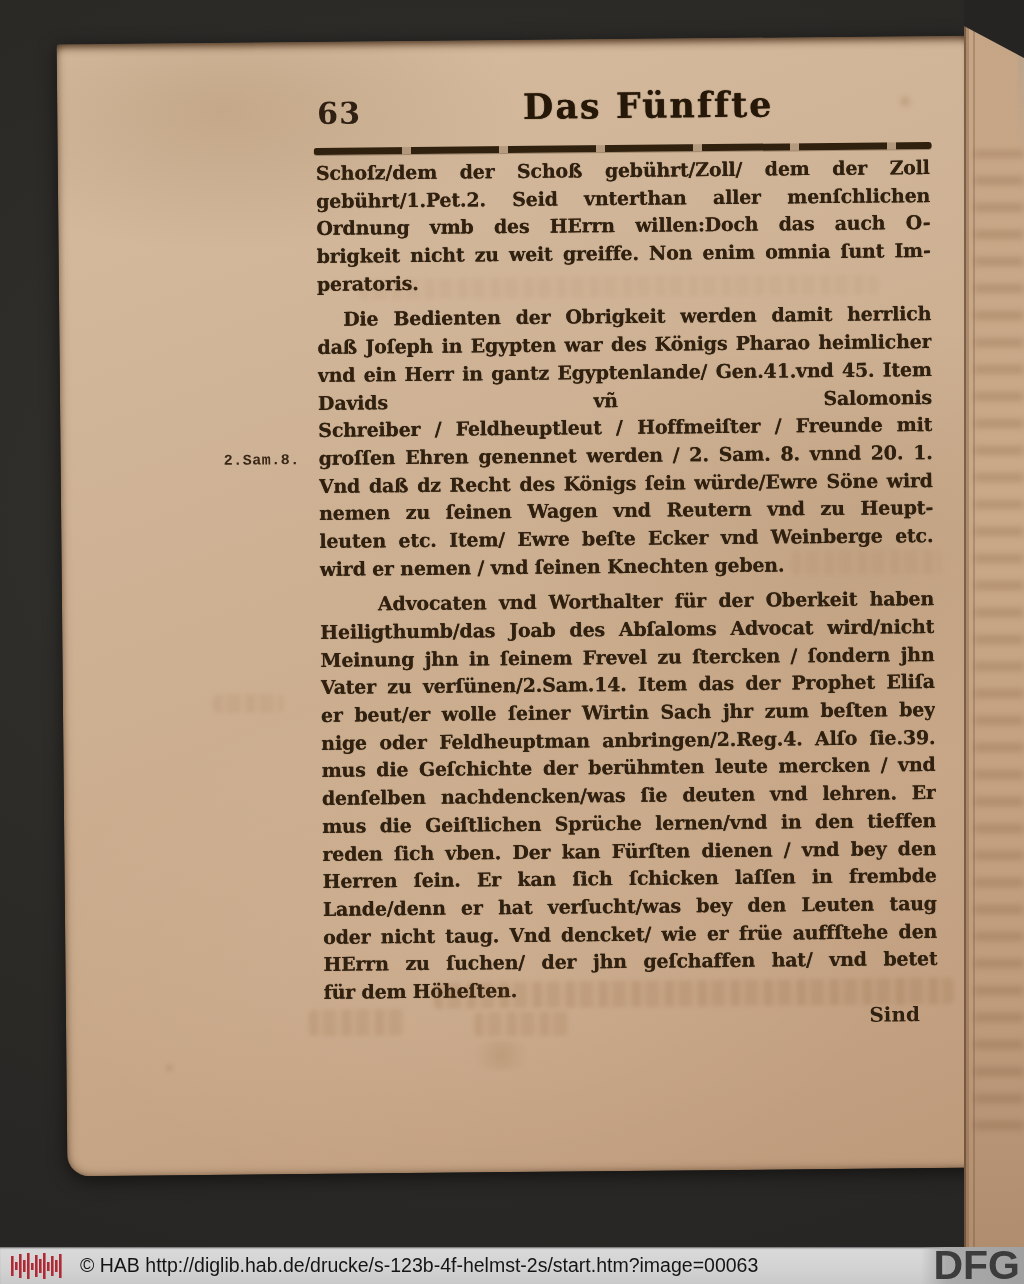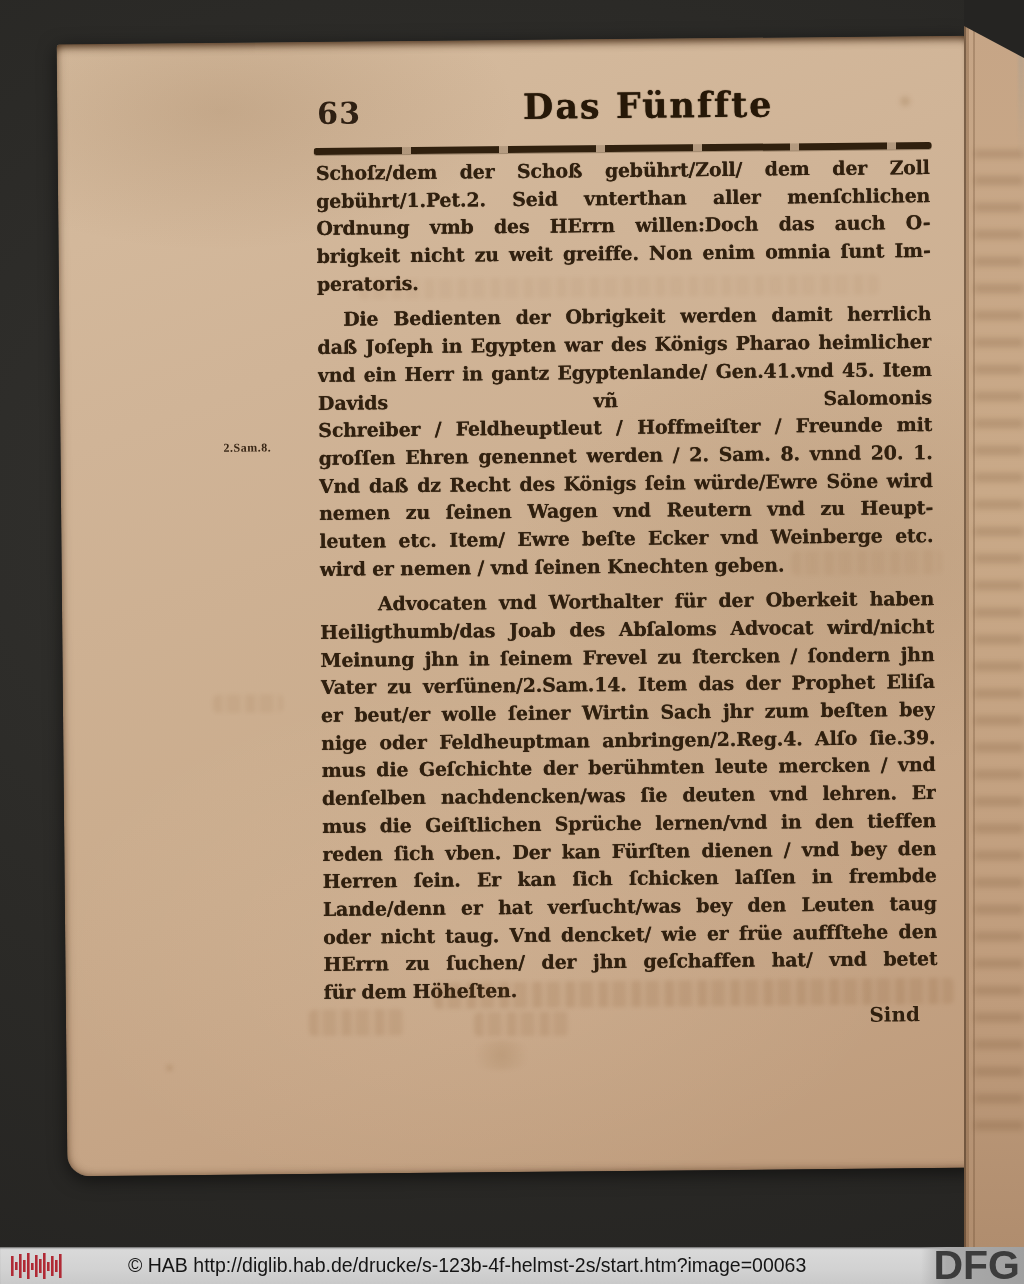--- a/index.html
+++ b/index.html
@@ -75,23 +75,23 @@
     line-height:27.7px;height:27.7px;overflow:hidden;
     letter-spacing:-0.2px;
     text-align:justify;text-align-last:justify;
     text-shadow:0 0 .7px rgba(48,32,15,.85);
   }
   .para .line:last-child{text-align-last:left;}
   .p2 .line:first-child{padding-left:26px;}
   .p3 .line:first-child{padding-left:58px;}
 
   .margin-note{
-    position:absolute;left:163px;top:398px;
-    font-family:Liberation Serif, serif;
-    font-size:12px;font-weight:700;color:#3a2817;letter-spacing:.5px;
+    position:absolute;left:163px;top:410px;
+    font-family:Liberation Mono, monospace;
+    font-size:15px;font-weight:700;color:#3a2817;letter-spacing:.5px;
   }
   .catchword{
     position:absolute;left:258px;top:966px;width:596px;text-align:right;
     font-size:20px;font-weight:700;color:#30200f;
   }
 
   
   .smudge{
     position:absolute;border-radius:5px;filter:blur(2px);
     background:repeating-linear-gradient(90deg,
@@ -112,21 +112,20 @@
   .s2{left:840px;top:58px;width:16px;height:14px;opacity:.55;}
   .s3{left:98px;top:1020px;width:10px;height:9px;opacity:.6;}
 
   
   .footer{
     position:absolute;left:0;bottom:0;width:1024px;height:37px;z-index:5;
     background:linear-gradient(180deg,#dadada 0%,#d2d2d2 60%,#c9c9c9 100%);
     box-shadow:inset 0 2px 2px -1px rgba(0,0,0,.55);
     display:flex;align-items:center;
     font-family:"Liberation Sans","DejaVu Sans",sans-serif;
-    gap:48px;
   }
   .hab-logo{margin-left:10px;flex:0 0 auto;display:flex;align-items:flex-end;height:30px;}
   .footer-text{
     margin-left:16px;font-size:19.5px;color:#151515;letter-spacing:0;white-space:nowrap;
   }
   .dfg{
     position:absolute;right:0;top:0;bottom:0;display:flex;align-items:center;
     padding:0 4px 0 12px;
     font-size:41px;font-weight:700;color:#3c3c3c;letter-spacing:0px;
     background:linear-gradient(90deg, rgba(165,165,165,0) 0%, #ababab 25%, #a0a0a0 100%);

